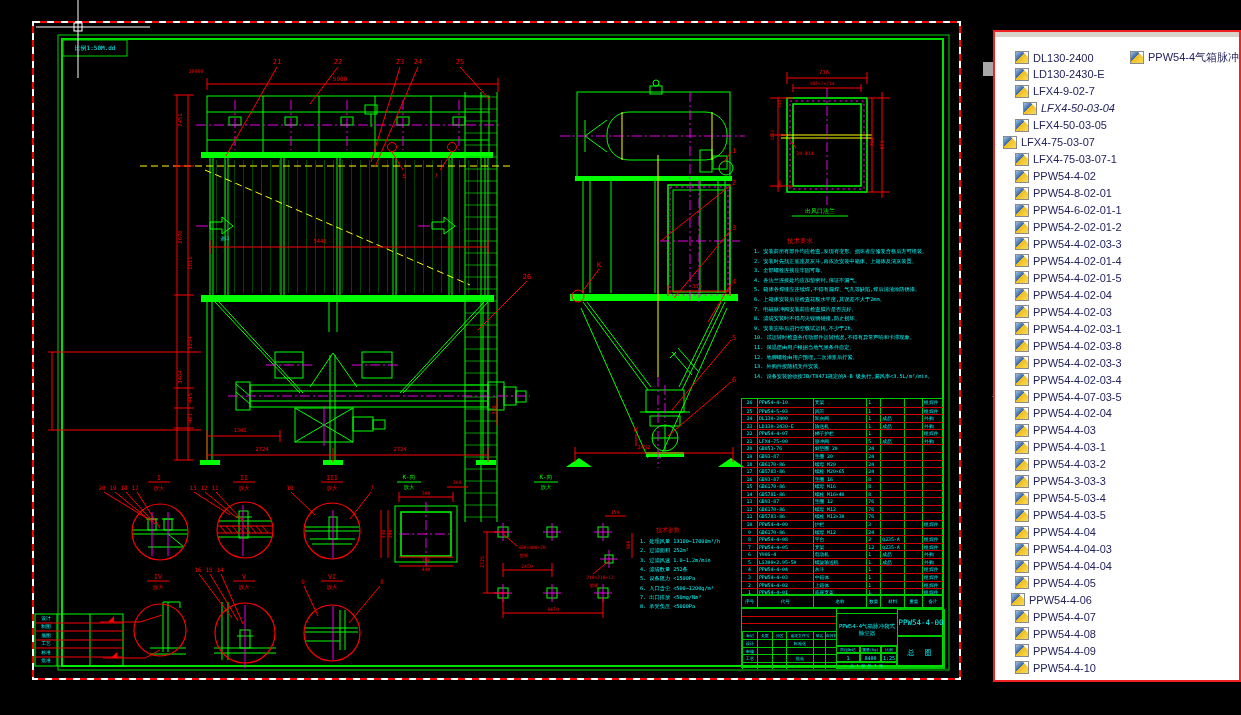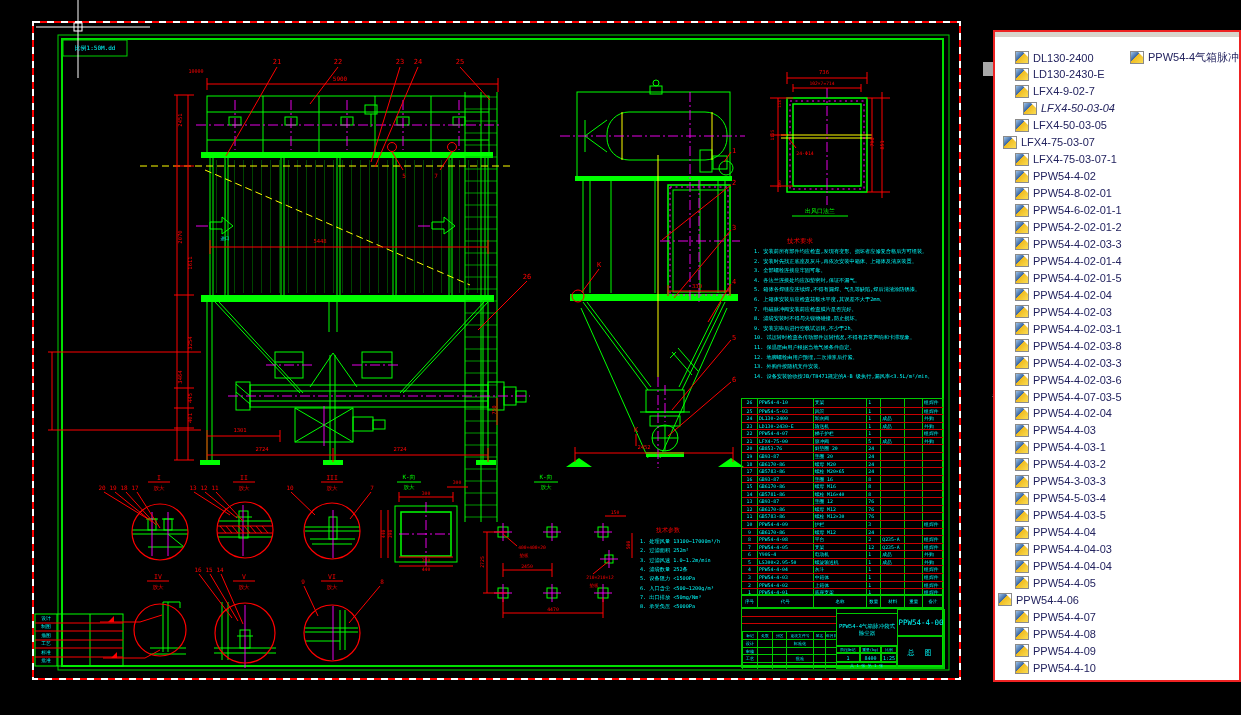--- a/index.html
+++ b/index.html
@@ -692,21 +692,21 @@
         <div class="fitem" style="left: 20px; top: 306.15px;">
           <div class="dwg-icon"></div>
           <span class="fname">PPW54-4-02-03-8</span>
         </div>
         <div class="fitem" style="left: 20px; top: 323.1px;">
           <div class="dwg-icon"></div>
           <span class="fname">PPW54-4-02-03-3</span>
         </div>
         <div class="fitem" style="left: 20px; top: 340.05px;">
           <div class="dwg-icon"></div>
-          <span class="fname">PPW54-4-02-03-6</span>
+          <span class="fname">PPW54-4-02-03-4</span>
         </div>
         <div class="fitem" style="left: 20px; top: 357px;">
           <div class="dwg-icon"></div>
           <span class="fname">PPW54-4-07-03-5</span>
         </div>
         <div class="fitem" style="left: 20px; top: 373.95px;">
           <div class="dwg-icon"></div>
           <span class="fname">PPW54-4-02-04</span>
         </div>
         <div class="fitem" style="left: 20px; top: 390.9px;">
@@ -742,21 +742,21 @@
           <span class="fname">PPW54-4-04-03</span>
         </div>
         <div class="fitem" style="left: 20px; top: 526.5px;">
           <div class="dwg-icon"></div>
           <span class="fname">PPW54-4-04-04</span>
         </div>
         <div class="fitem" style="left: 20px; top: 543.45px;">
           <div class="dwg-icon"></div>
           <span class="fname">PPW54-4-05</span>
         </div>
-        <div class="fitem" style="left: 3px; top: 560.4px; text-align: center;">
+        <div class="fitem" style="left: 16px; top: 560.4px; text-align: center;">
           <div class="dwg-icon"></div>
           <span class="fname">PPW54-4-06</span>
         </div>
         <div class="fitem" style="left: 20px; top: 577.35px;">
           <div class="dwg-icon"></div>
           <span class="fname">PPW54-4-07</span>
         </div>
         <div class="fitem" style="left: 20px; top: 594.3px;">
           <div class="dwg-icon"></div>
           <span class="fname">PPW54-4-08</span>

